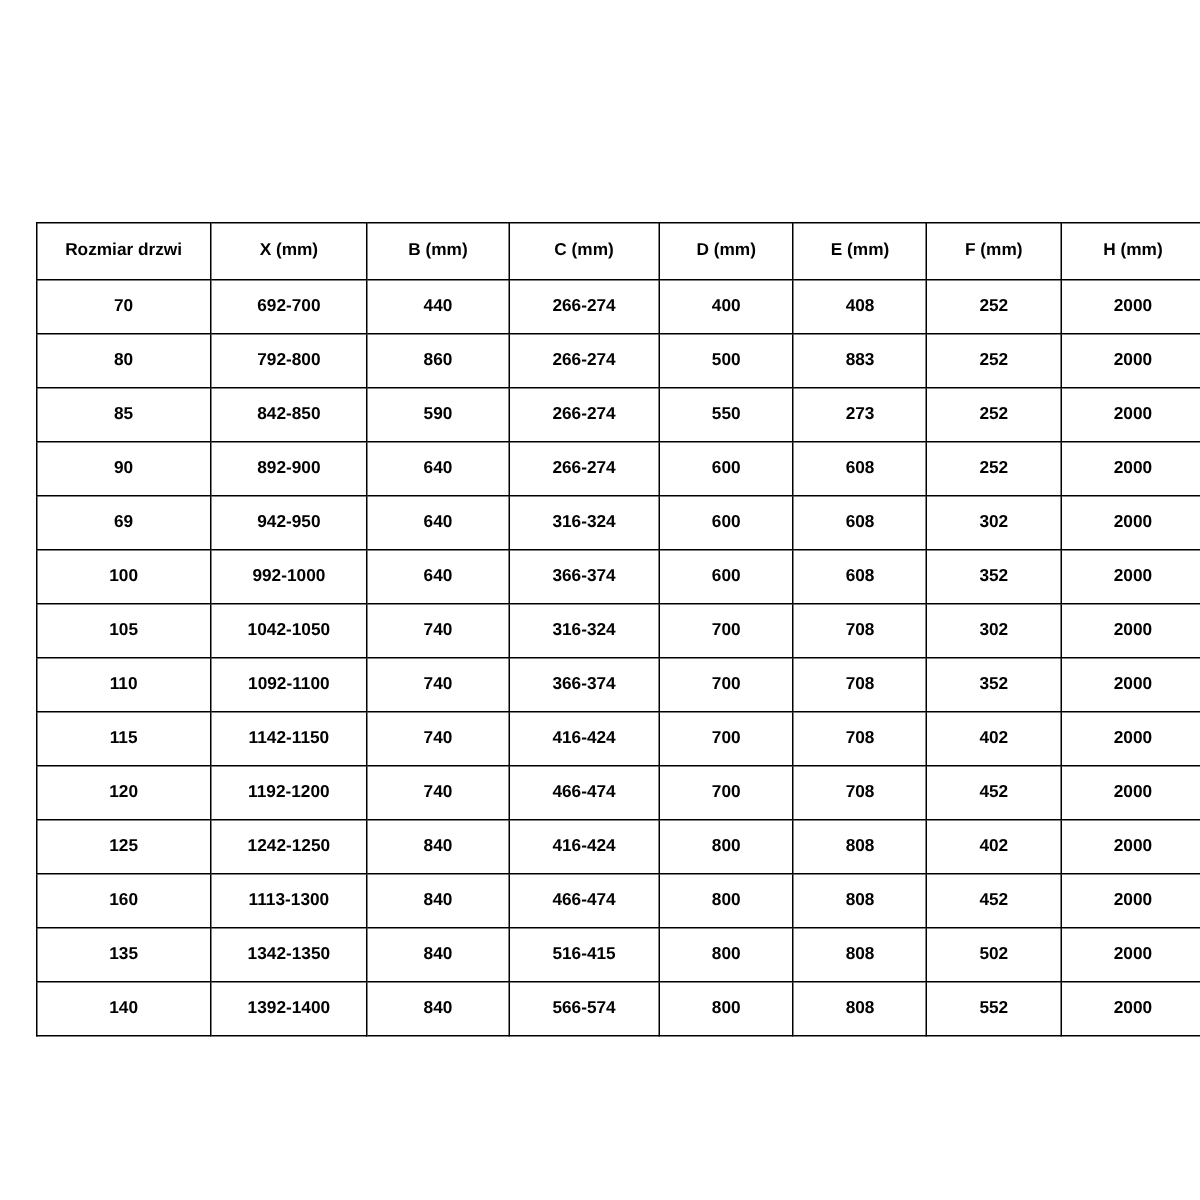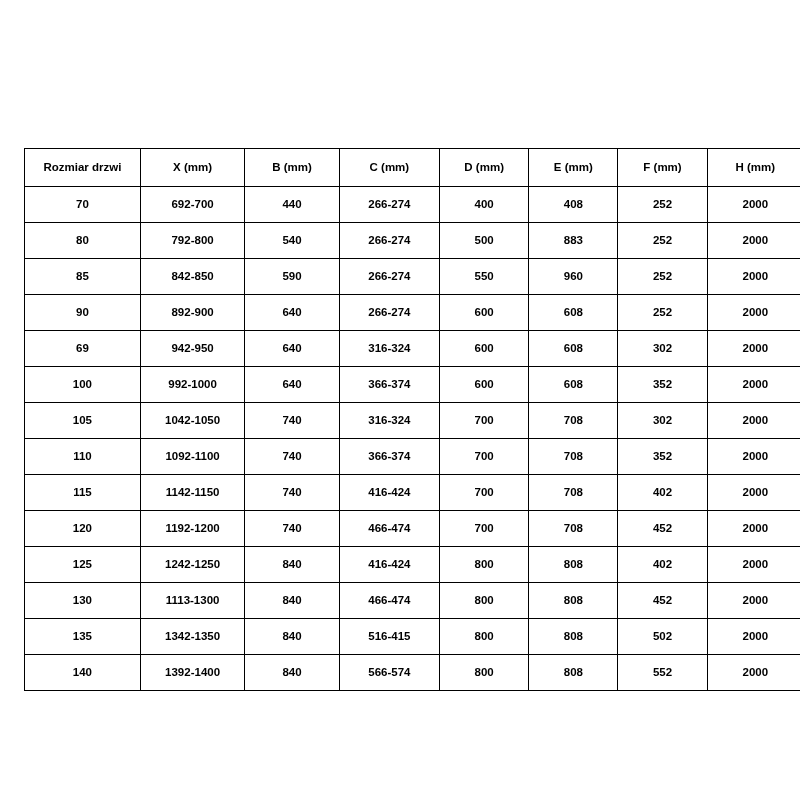--- a/index.html
+++ b/index.html
@@ -88,34 +88,34 @@
         <td>440</td>
         <td>266-274</td>
         <td>400</td>
         <td>408</td>
         <td>252</td>
         <td>2000</td>
       </tr>
       <tr>
         <td>80</td>
         <td>792-800</td>
-        <td>540</td>
+        <td>860</td>
         <td>266-274</td>
         <td>500</td>
         <td>883</td>
         <td>252</td>
         <td>2000</td>
       </tr>
       <tr>
         <td>85</td>
         <td>842-850</td>
         <td>590</td>
         <td>266-274</td>
         <td>550</td>
-        <td>960</td>
+        <td>273</td>
         <td>252</td>
         <td>2000</td>
       </tr>
       <tr>
         <td>90</td>
         <td>892-900</td>
         <td>640</td>
         <td>266-274</td>
         <td>600</td>
         <td>608</td>
@@ -186,21 +186,21 @@
         <td>125</td>
         <td>1242-1250</td>
         <td>840</td>
         <td>416-424</td>
         <td>800</td>
         <td>808</td>
         <td>402</td>
         <td>2000</td>
       </tr>
       <tr>
-        <td>130</td>
+        <td>160</td>
         <td>1113-1300</td>
         <td>840</td>
         <td>466-474</td>
         <td>800</td>
         <td>808</td>
         <td>452</td>
         <td>2000</td>
       </tr>
       <tr>
         <td>135</td>

